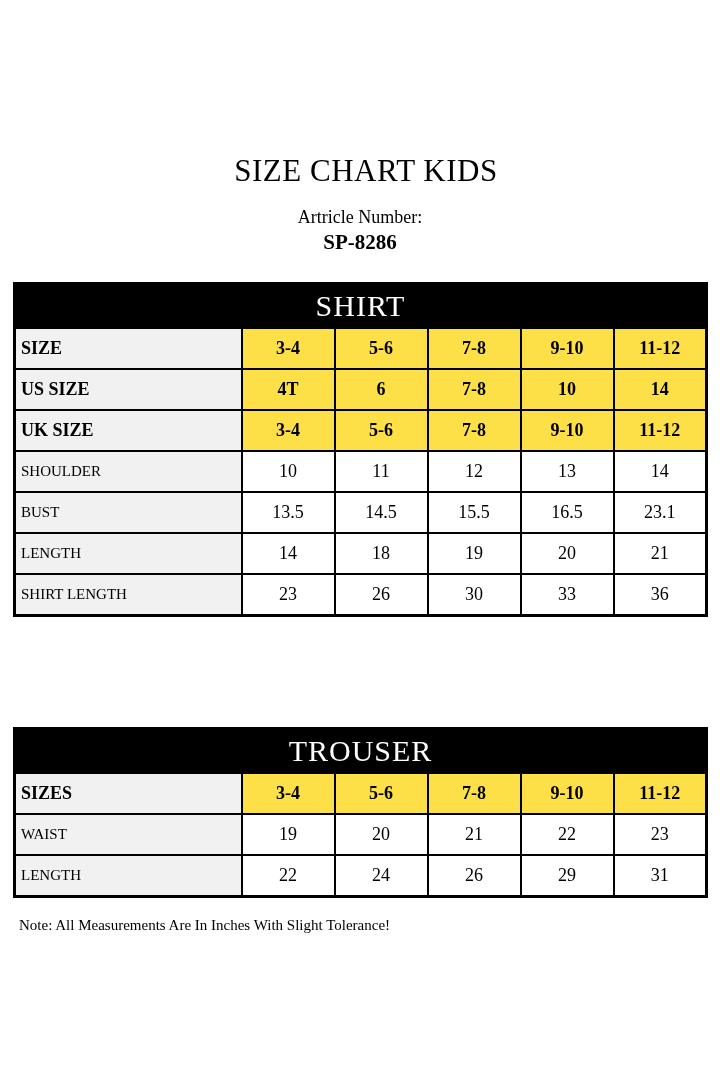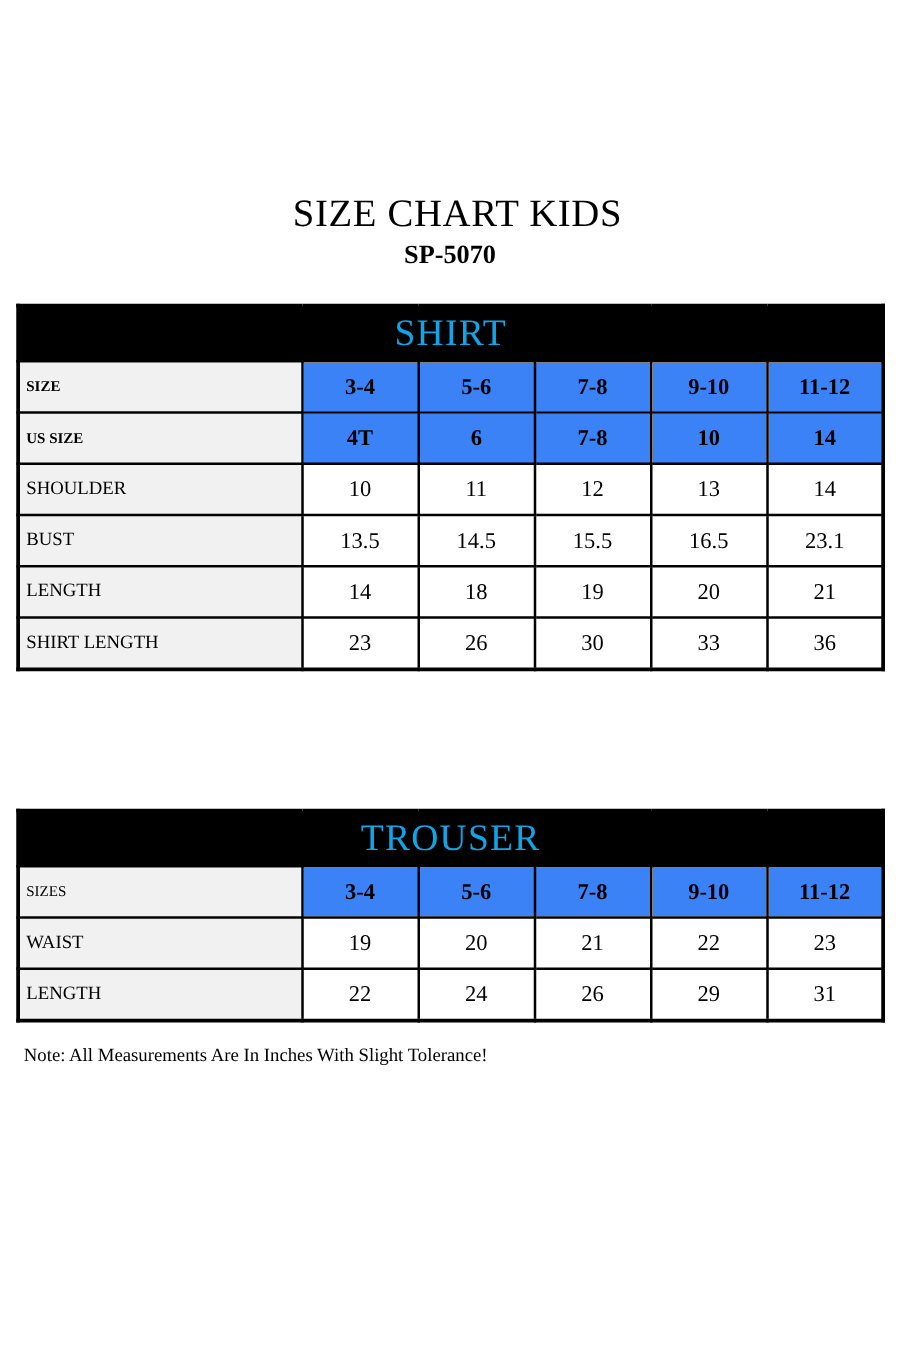--- a/index.html
+++ b/index.html
@@ -47,21 +47,21 @@
     border-collapse: collapse;
     table-layout: fixed;
     width: 692px;
     margin-left: 13px;
     border: 3px solid #000000;
   }
   table.shirt   { margin-top: 27px; }
   table.trouser { margin-top: 110px; }
   th.band {
     background: #000000;
-    color: #0ea5e9;
+    color: #ffffff;
     height: 40px;
     text-align: center;
     vertical-align: middle;
     font-size: 30px;
     font-weight: normal;
     letter-spacing: 1px;
   }
   td {
     border: 2px solid #000000;
     height: 37px;
@@ -74,44 +74,45 @@
     padding-left: 5px;
     background: #f1f1f1;
     font-size: 15px;
   }
   td.value {
     text-align: center;
     background: #ffffff;
     font-size: 18px;
   }
   tr.em td.label {
-    font-size: 12px;
+    font-size: 18px;
     font-weight: bold;
   }
   tr.em.label-normal td.label {
-    font-weight: normal;
+    font-weight: bold;
   }
   tr.em td.value {
-    background: #3b82f6;
+    background: #fde047;
     font-weight: bold;
   }
   .note {
     margin: 18px 0 0 19px;
     font-size: 15px;
     line-height: 18px;
   }
 </style>
 </head>
 <body>
 
 <div class="page">
 
   <h1 class="page-title">SIZE CHART KIDS</h1>
 
-  <div class="article-number">SP-5070</div>
+  <div class="article-label">Artricle Number:</div>
+  <div class="article-number">SP-8286</div>
 
   <table class="size-table shirt">
     <colgroup>
       <col style="width:227px">
       <col style="width:93px">
         <col style="width:93px">
         <col style="width:93px">
         <col style="width:93px">
         <col style="width:93px">
     </colgroup>
@@ -130,20 +131,28 @@
         <td class="value">11-12</td>
       </tr>
       <tr class="em">
         <td class="label">US SIZE</td>
         <td class="value">4T</td>
         <td class="value">6</td>
         <td class="value">7-8</td>
         <td class="value">10</td>
         <td class="value">14</td>
       </tr>
+      <tr class="em">
+        <td class="label">UK SIZE</td>
+        <td class="value">3-4</td>
+        <td class="value">5-6</td>
+        <td class="value">7-8</td>
+        <td class="value">9-10</td>
+        <td class="value">11-12</td>
+      </tr>
       <tr>
         <td class="label">SHOULDER</td>
         <td class="value">10</td>
         <td class="value">11</td>
         <td class="value">12</td>
         <td class="value">13</td>
         <td class="value">14</td>
       </tr>
       <tr>
         <td class="label">BUST</td>

